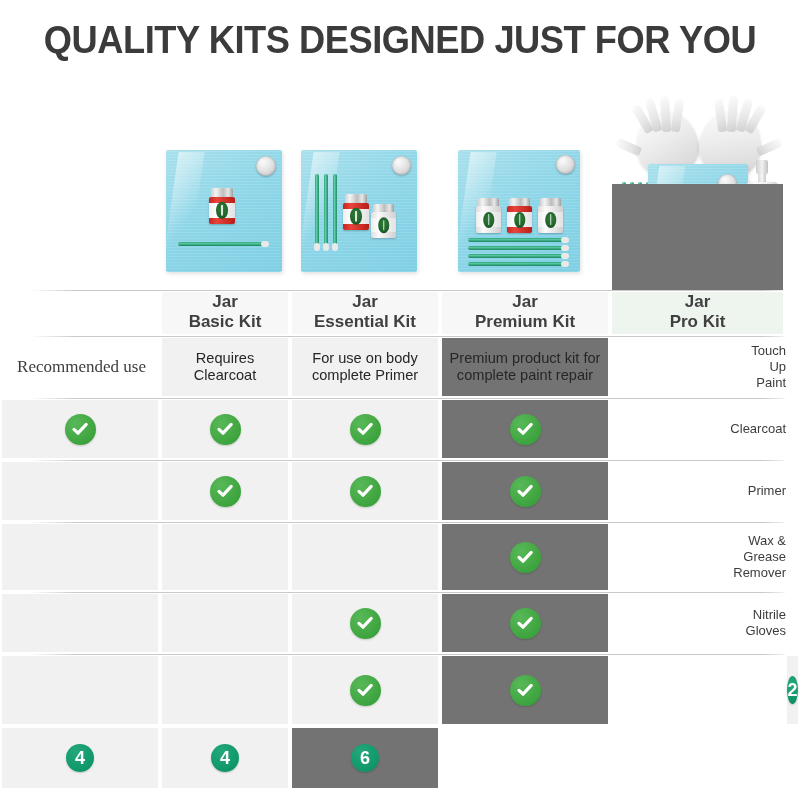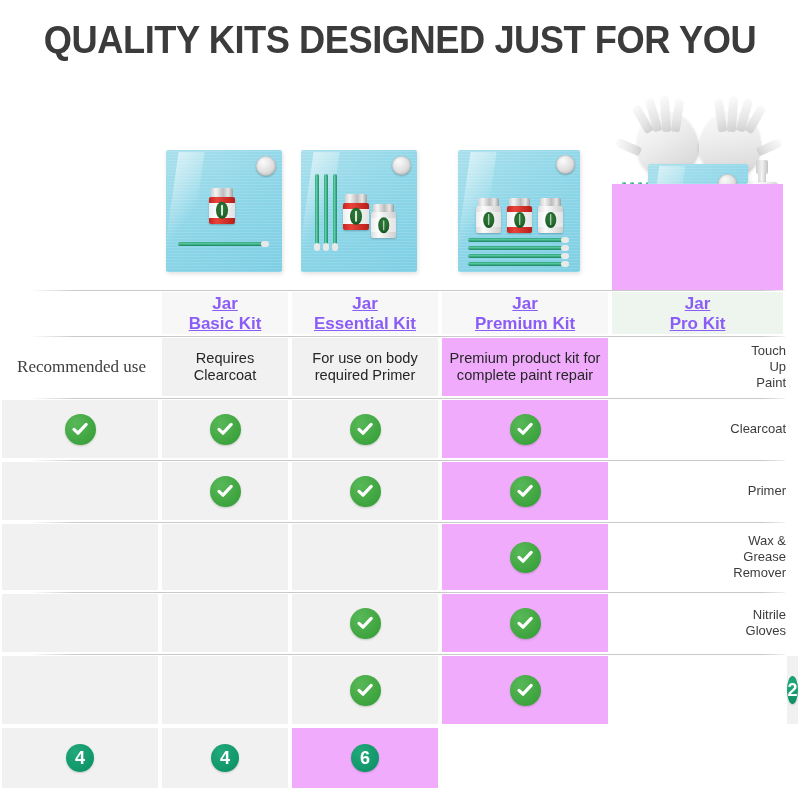--- a/index.html
+++ b/index.html
@@ -37,39 +37,38 @@
   }
 
   .cell{position:relative;}
   .pad{position:absolute;left:2px;right:2px;top:2px;bottom:2px;}
 
   
   .imgcell{background:transparent;}
 
   
   .tile{background:#f1f1f1;}
-  .tile.hl{background:#f0abfc;}
+  .tile.hl{background:#737373;}
   .tile.hdr{background:#f7f7f7;}
   .tile.hdr.hl{background:#eef5ef;}
 
   .labelcell{
     display:flex;align-items:center;justify-content:flex-end;
     padding-right:14px;
     font-size:13px;color:#3c3c3c;
     text-align:right;line-height:1.22;
     font-weight:400;
   }
   .labelcell.small{font-size:17px;font-family:Liberation Serif, serif;}
 
   .colhdr{
-    display:flex;flex-direction:column;align-items:center;justify-content:flex-end;
+    display:flex;flex-direction:column;align-items:center;justify-content:flex-start;
     font-family:"Liberation Sans Narrow","Liberation Sans",sans-serif;
-    font-size:17px;font-weight:bold;color:#8b5cf6;line-height:1.18;
+    font-size:17px;font-weight:bold;color:#404040;line-height:1.18;
     text-align:center;
-    text-decoration:underline;
   }
   .colhdr .l2{font-size:17px;}
 
   .usecell{
     display:flex;align-items:center;justify-content:center;
     font-family:"Liberation Sans Narrow","Liberation Sans",sans-serif;
     font-size:14.6px;color:#262626;line-height:1.14;text-align:center;
     padding:0 6px;
   }
 
@@ -398,21 +397,21 @@
           <div>
         <div>Requires</div>
         <div>Clearcoat</div>
       </div>
         </div>
     </div>
     <div class="cell">
       <div class="pad tile usecell">
           <div>
         <div>For use on body</div>
-        <div>required Primer</div>
+        <div>complete Primer</div>
       </div>
         </div>
     </div>
     <div class="cell">
       <div class="pad tile hl usecell">
           <div>
         <div>Premium product kit for</div>
         <div>complete paint repair</div>
       </div>
         </div>

